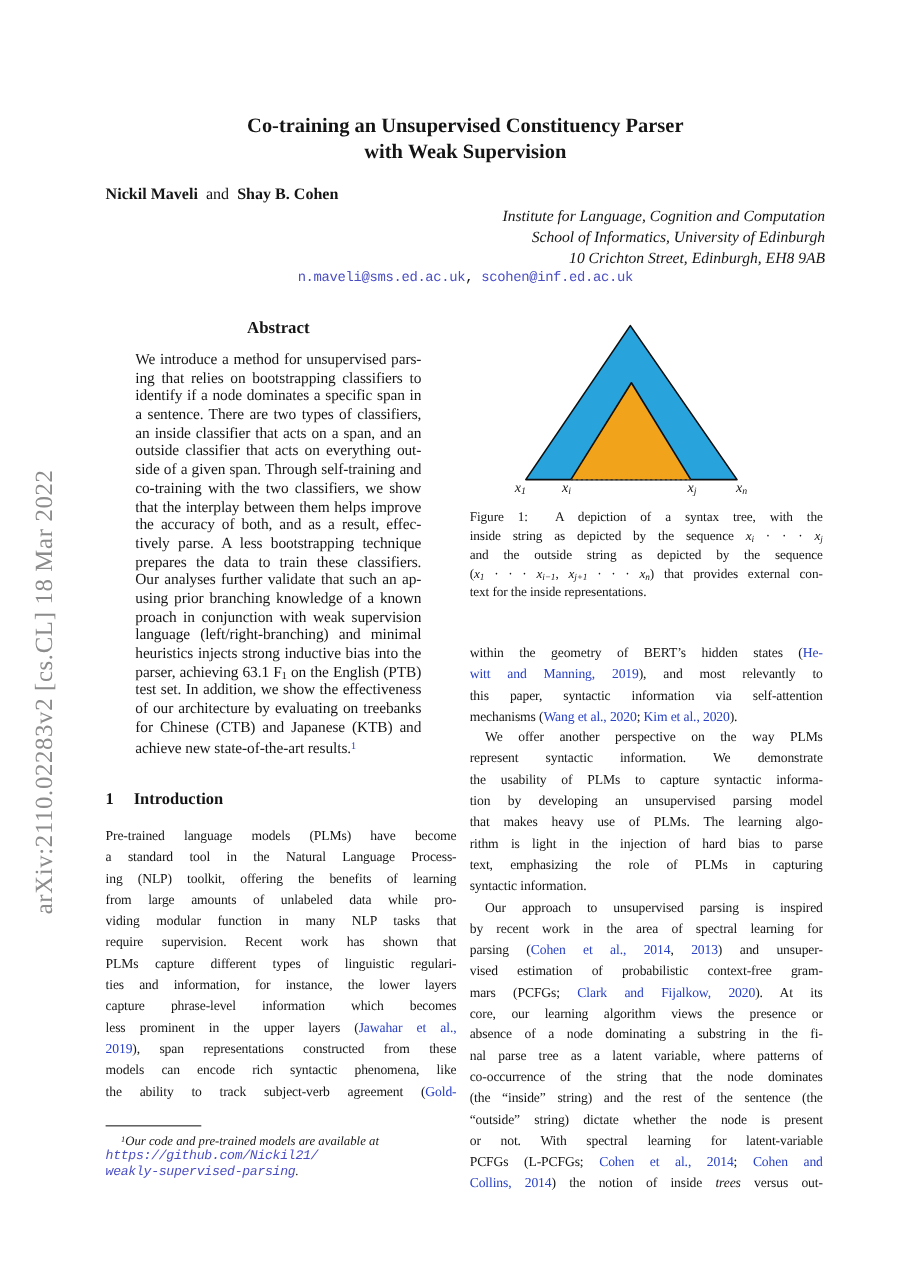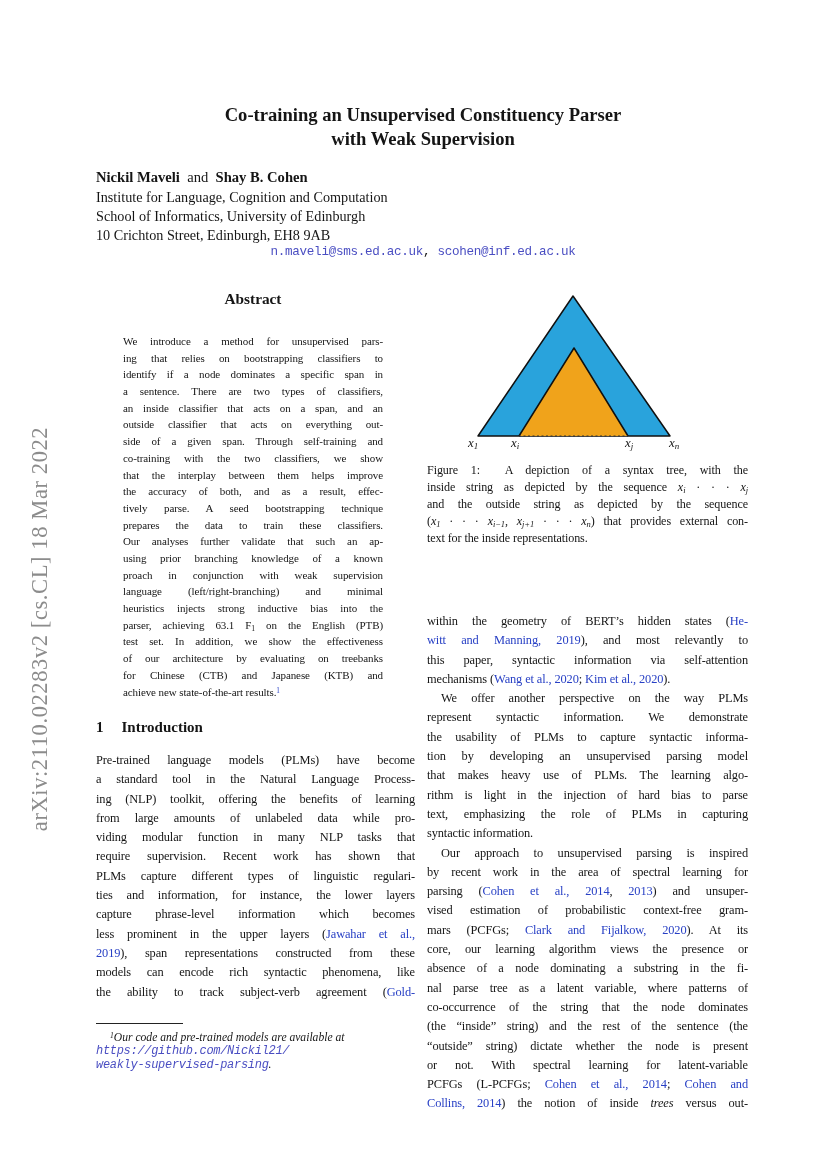--- a/index.html
+++ b/index.html
@@ -7,32 +7,32 @@
         font-family:"Liberation Serif",serif;color:#151515;}
 
   
   .watermark{position:absolute;left:40px;top:629px;transform:translate(-50%,-50%) rotate(-90deg);
              white-space:nowrap;font-size:22.5px;letter-spacing:.6px;color:var(--watermark,#8c8c8c);}
 
   
   .title{position:absolute;left:96px;top:103px;width:654px;text-align:center;
          font-weight:bold;font-size:18.6px;line-height:23.5px;}
   .authors{position:absolute;left:96px;top:169px;width:654px;text-align:left;font-size:14.6px;}
-  .affil{position:absolute;left:96px;width:654px;text-align:left;font-size:14.2px;}
+  .affil{position:absolute;left:96px;width:654px;text-align:right;font-size:14.2px;font-style:italic;}
   .a1{top:189px}.a2{top:208px}.a3{top:227px}
   .emails{position:absolute;left:96px;top:245px;width:654px;text-align:center;
           font-family:"Liberation Mono",monospace;font-size:12.6px;letter-spacing:-.3px;}
 
   
   .col-left{position:absolute;left:96px;top:0;width:319px;height:898px;}
   .col-right{position:absolute;left:427px;top:0;width:321px;height:920px;}
 
   .abs-head{position:absolute;top:290px;left:27px;width:260px;text-align:center;
             font-weight:bold;font-size:15.3px;}
-  .abs-body{position:absolute;top:333px;left:27px;width:260px;font-size:11px;
+  .abs-body{position:absolute;top:320px;left:27px;width:260px;font-size:14px;
             line-height:16.7px;letter-spacing:-.1px;}
   .abs-body .ln{height:16.7px;overflow:hidden;}
 
   .sec-head{position:absolute;top:719px;left:0;font-weight:bold;font-size:15px;}
   .sec-head .num{display:inline-block;margin-right:18px;}
 
   .intro-body{position:absolute;top:751px;left:0;width:319px;font-size:12.4px;
               line-height:19.3px;letter-spacing:-.12px;}
   .intro-body .ln{height:19.3px;overflow:hidden;}
 
@@ -43,21 +43,21 @@
 
   
   .fig{position:absolute;left:0;top:0;width:321px;height:460px;margin:0;}
   .fig svg{position:absolute;left:41px;top:290px;}
   .fig-label{position:absolute;top:436px;font-style:italic;font-size:12.8px;}
 
   .caption{position:absolute;top:462px;left:0;width:321px;font-size:12.1px;
            line-height:17px;letter-spacing:-.1px;}
   .caption .ln{height:17px;overflow:hidden;}
 
-  .body2{position:absolute;top:612px;left:0;width:321px;font-size:12.4px;
+  .body2{position:absolute;top:584px;left:0;width:321px;font-size:12.4px;
          line-height:19.3px;letter-spacing:-.12px;}
   .body2 .ln{height:19.3px;overflow:hidden;}
 
   
   .ln{text-align:justify;}
   .ln.j{text-align-last:justify;}
   .ln.ind{text-indent:14px;}
   .s-b{font-weight:bold;}
   .s-i{font-style:italic;}
   .s-m{font-style:italic;}
@@ -92,21 +92,21 @@
         <div class="ln j"><span>We introduce a method for unsupervised pars-</span></div>
         <div class="ln j"><span>ing that relies on bootstrapping classifiers to</span></div>
         <div class="ln j"><span>identify if a node dominates a specific span in</span></div>
         <div class="ln j"><span>a sentence. There are two types of classifiers,</span></div>
         <div class="ln j"><span>an inside classifier that acts on a span, and an</span></div>
         <div class="ln j"><span>outside classifier that acts on everything out-</span></div>
         <div class="ln j"><span>side of a given span. Through self-training and</span></div>
         <div class="ln j"><span>co-training with the two classifiers, we show</span></div>
         <div class="ln j"><span>that the interplay between them helps improve</span></div>
         <div class="ln j"><span>the accuracy of both, and as a result, effec-</span></div>
-        <div class="ln j"><span>tively parse. A seed bootstrapping technique</span></div>
+        <div class="ln j"><span>tively parse. A less bootstrapping technique</span></div>
         <div class="ln j"><span>prepares the data to train these classifiers.</span></div>
         <div class="ln j"><span>Our analyses further validate that such an ap-</span></div>
         <div class="ln j"><span>using prior branching knowledge of a known</span></div>
         <div class="ln j"><span>proach in conjunction with weak supervision</span></div>
         <div class="ln j"><span>language (left/right-branching) and minimal</span></div>
         <div class="ln j"><span>heuristics injects strong inductive bias into the</span></div>
         <div class="ln j"><span>parser, achieving 63.1 F</span><span class="s-sub">1</span><span> on the English (PTB)</span></div>
         <div class="ln j"><span>test set. In addition, we show the effectiveness</span></div>
         <div class="ln j"><span>of our architecture by evaluating on treebanks</span></div>
         <div class="ln j"><span>for Chinese (CTB) and Japanese (KTB) and</span></div>

